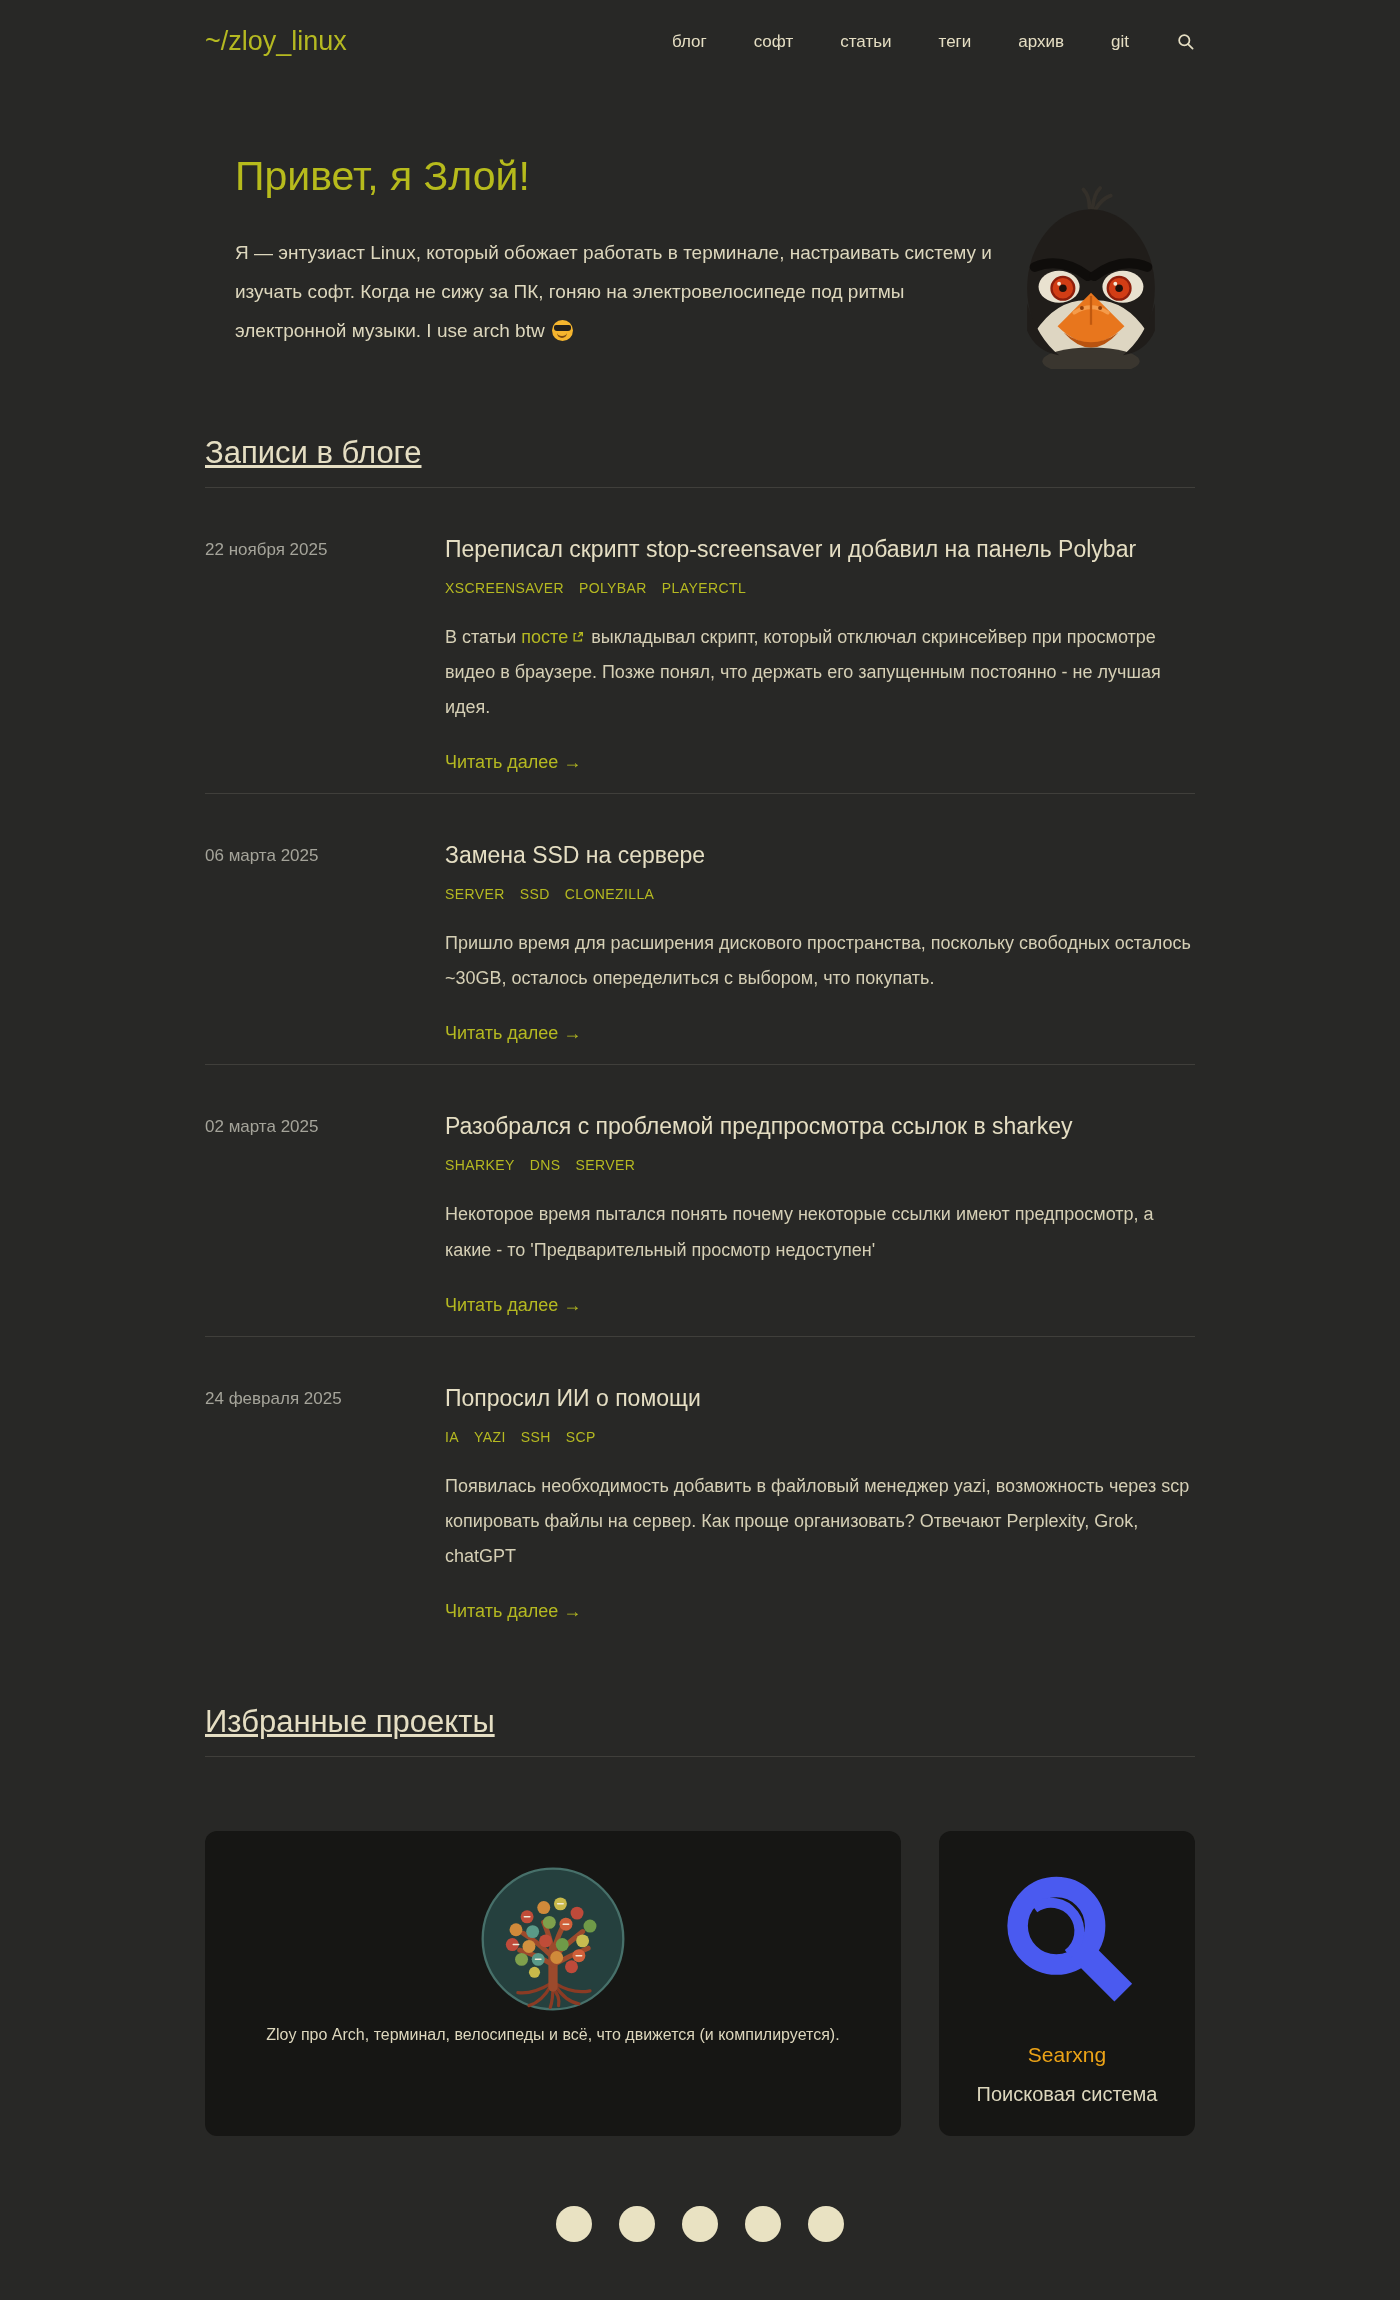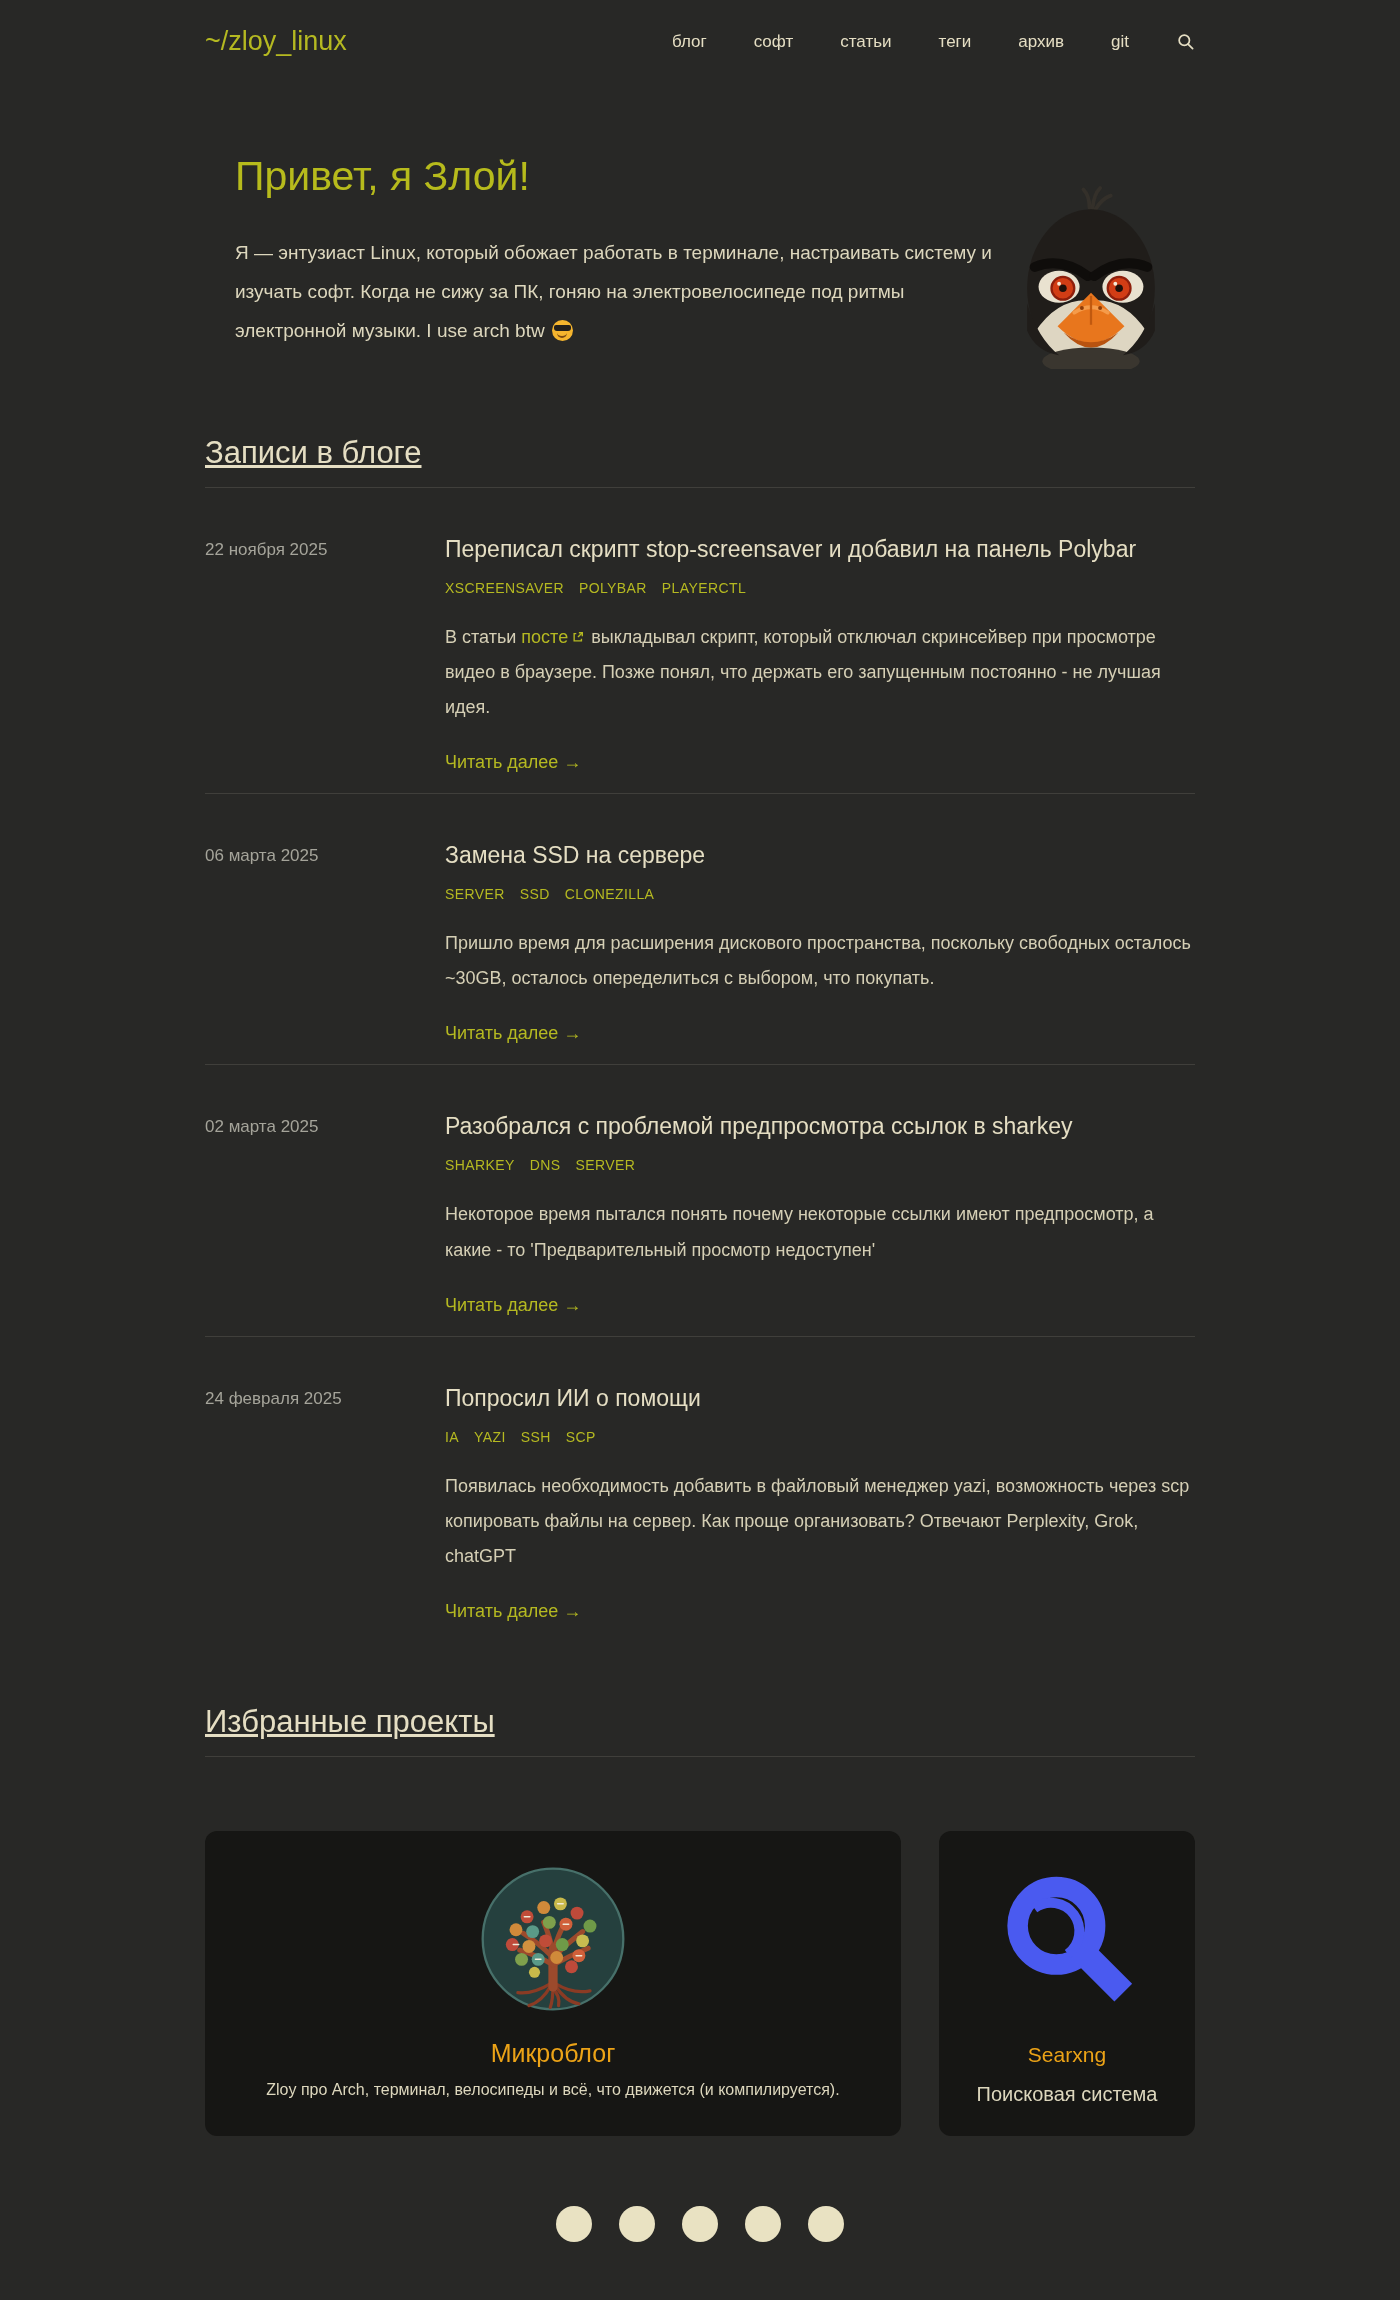--- a/index.html
+++ b/index.html
@@ -257,21 +257,20 @@
             <g stroke="#f0ead8" stroke-width="1.6" stroke-linecap="round">
               <path d="M49,56 h6"></path>
                 <path d="M85,42 h6"></path>
                 <path d="M37,86 h6"></path>
               <path d="M91,64 h6"></path>
                 <path d="M105,98 h6"></path>
                 <path d="M61,102 h6"></path>
             </g>
           </svg>
         </div>
-        <div class="card-title">Микроблог</div>
         <div class="card-desc">Zloy про Arch, терминал, велосипеды и всё, что движется (и компилируется).</div>
       </a>
 
       <a class="card card-narrow">
         <div class="card-img">
           <svg width="152" height="152" viewBox="0 0 200 200">
             <circle cx="86" cy="80" r="51" fill="none" stroke="#4a5af0" stroke-width="27"></circle>
             <path d="M57,57 A37,37 0 1 1 101,117" fill="none" stroke="#4a5af0" stroke-width="13"></path>
             <line x1="124" y1="118" x2="174" y2="168" stroke="#4a5af0" stroke-width="33"></line>
           </svg>

